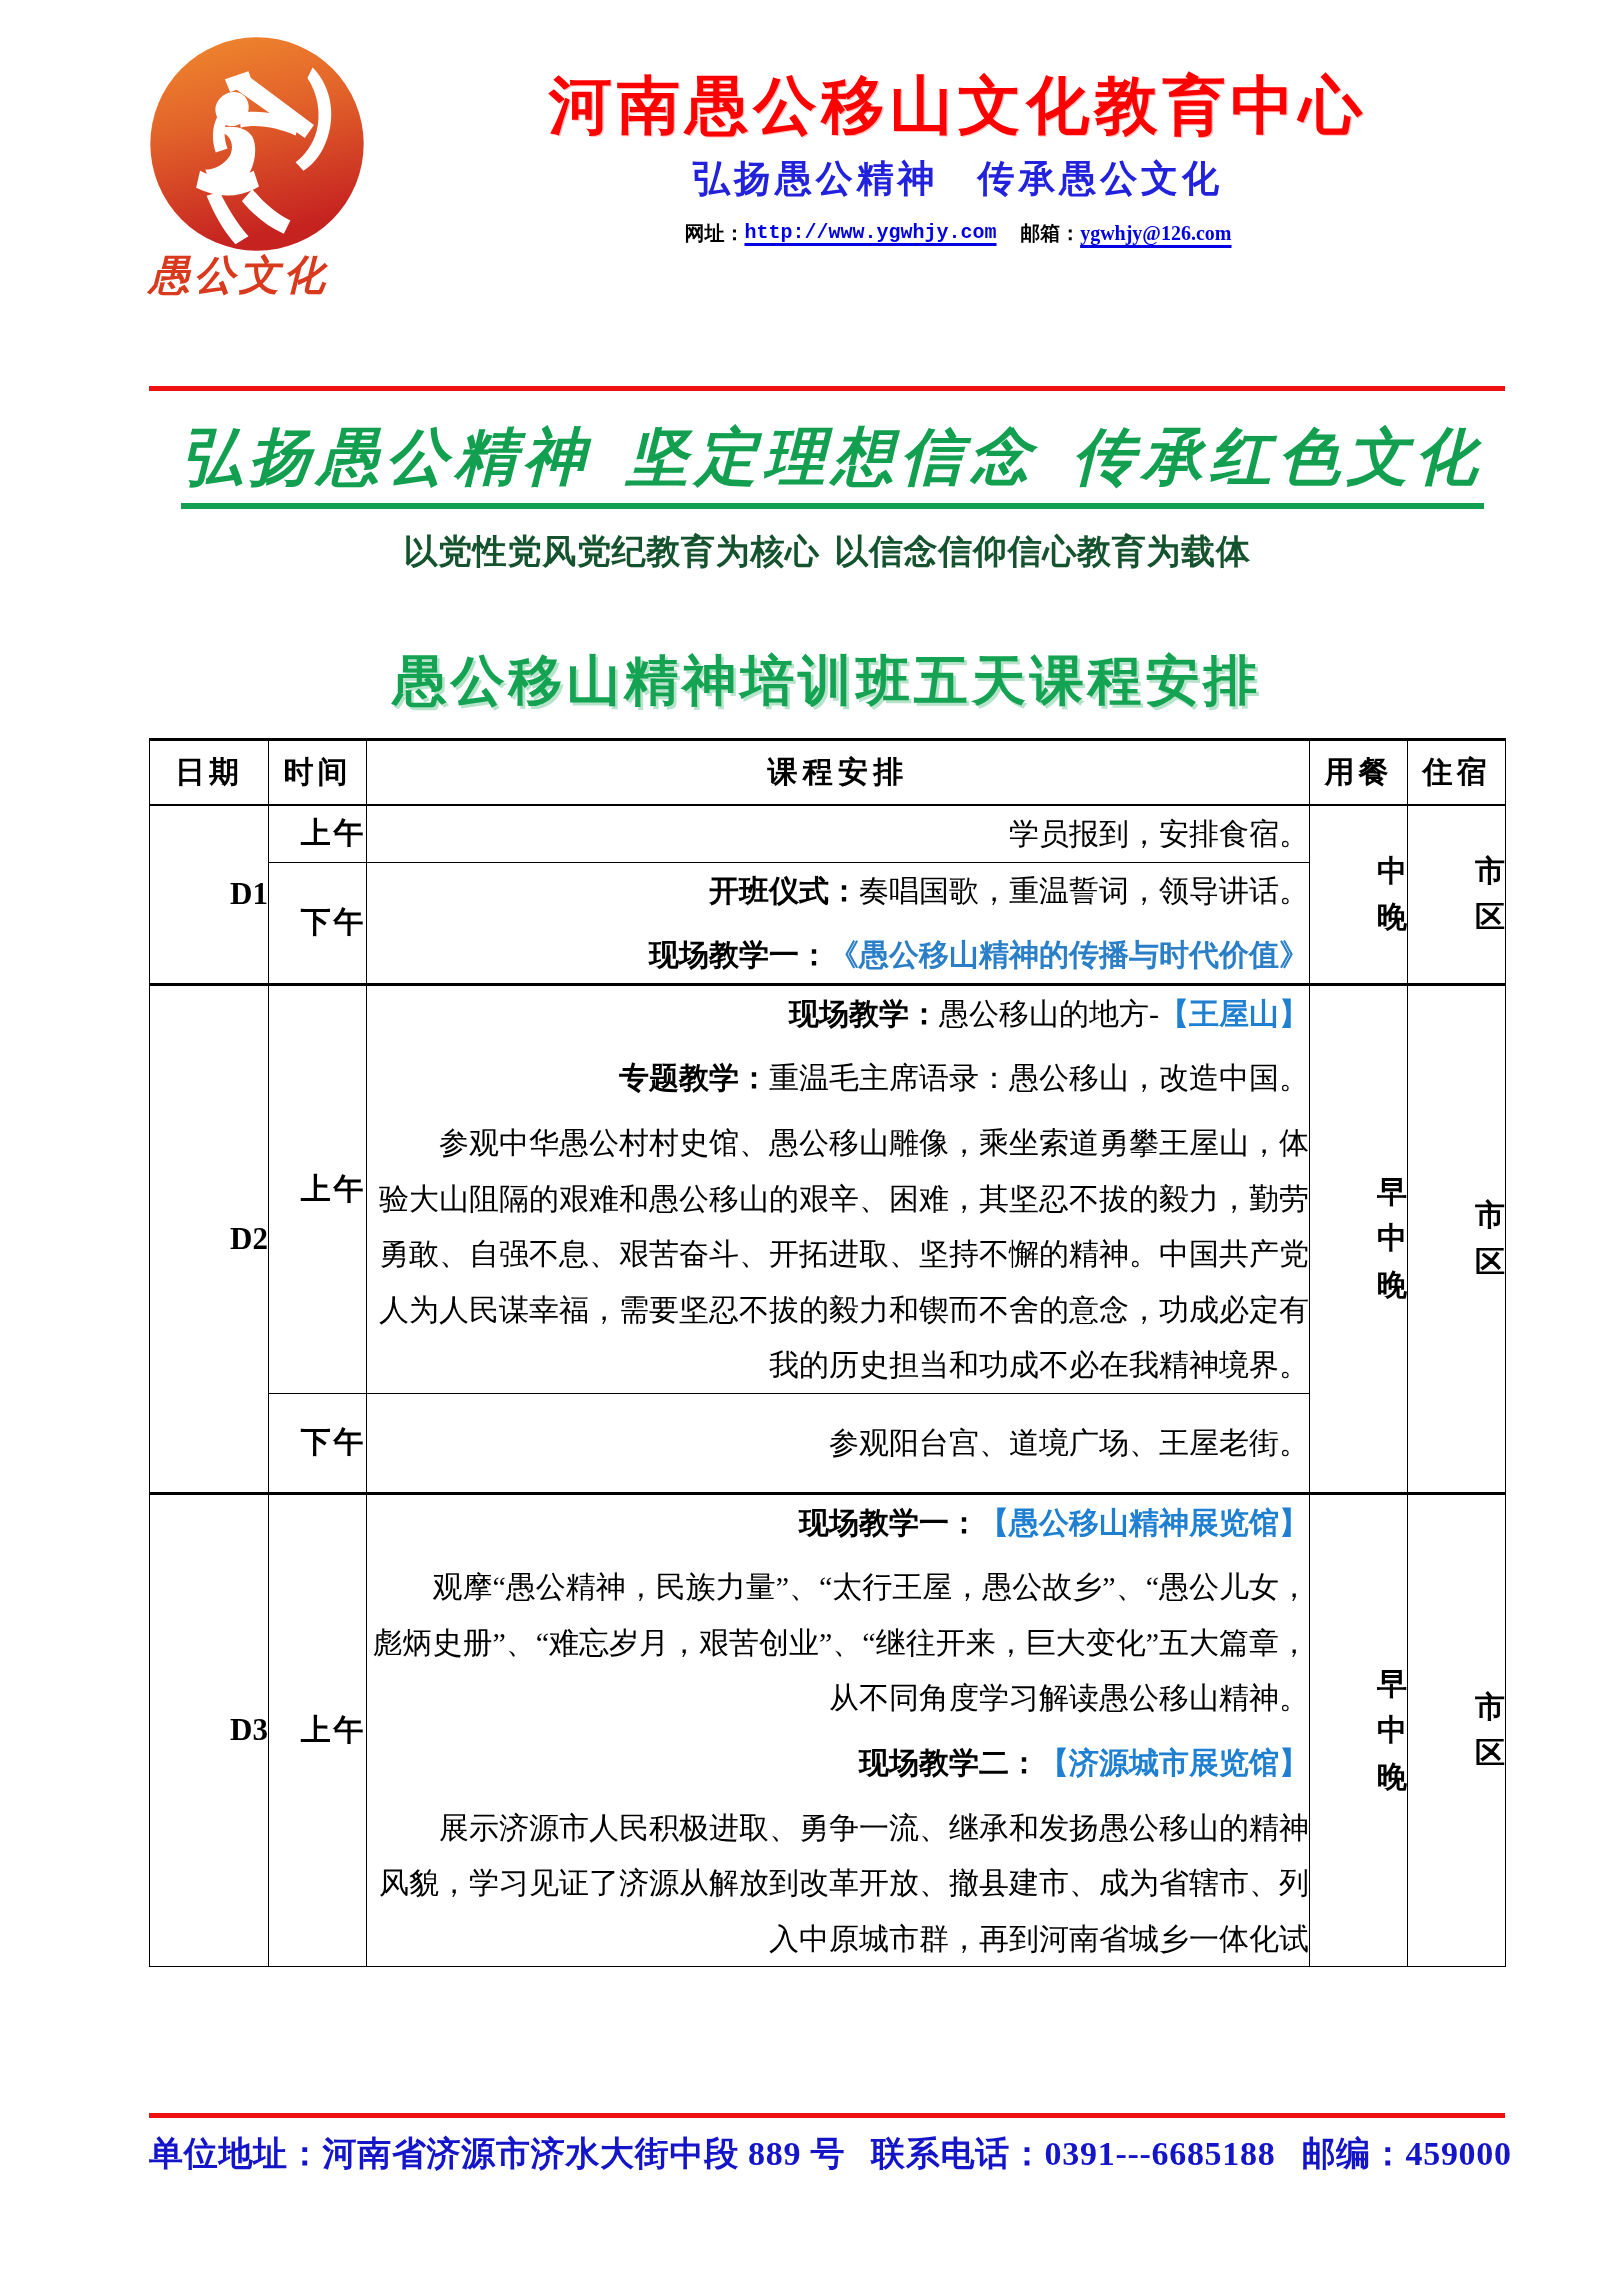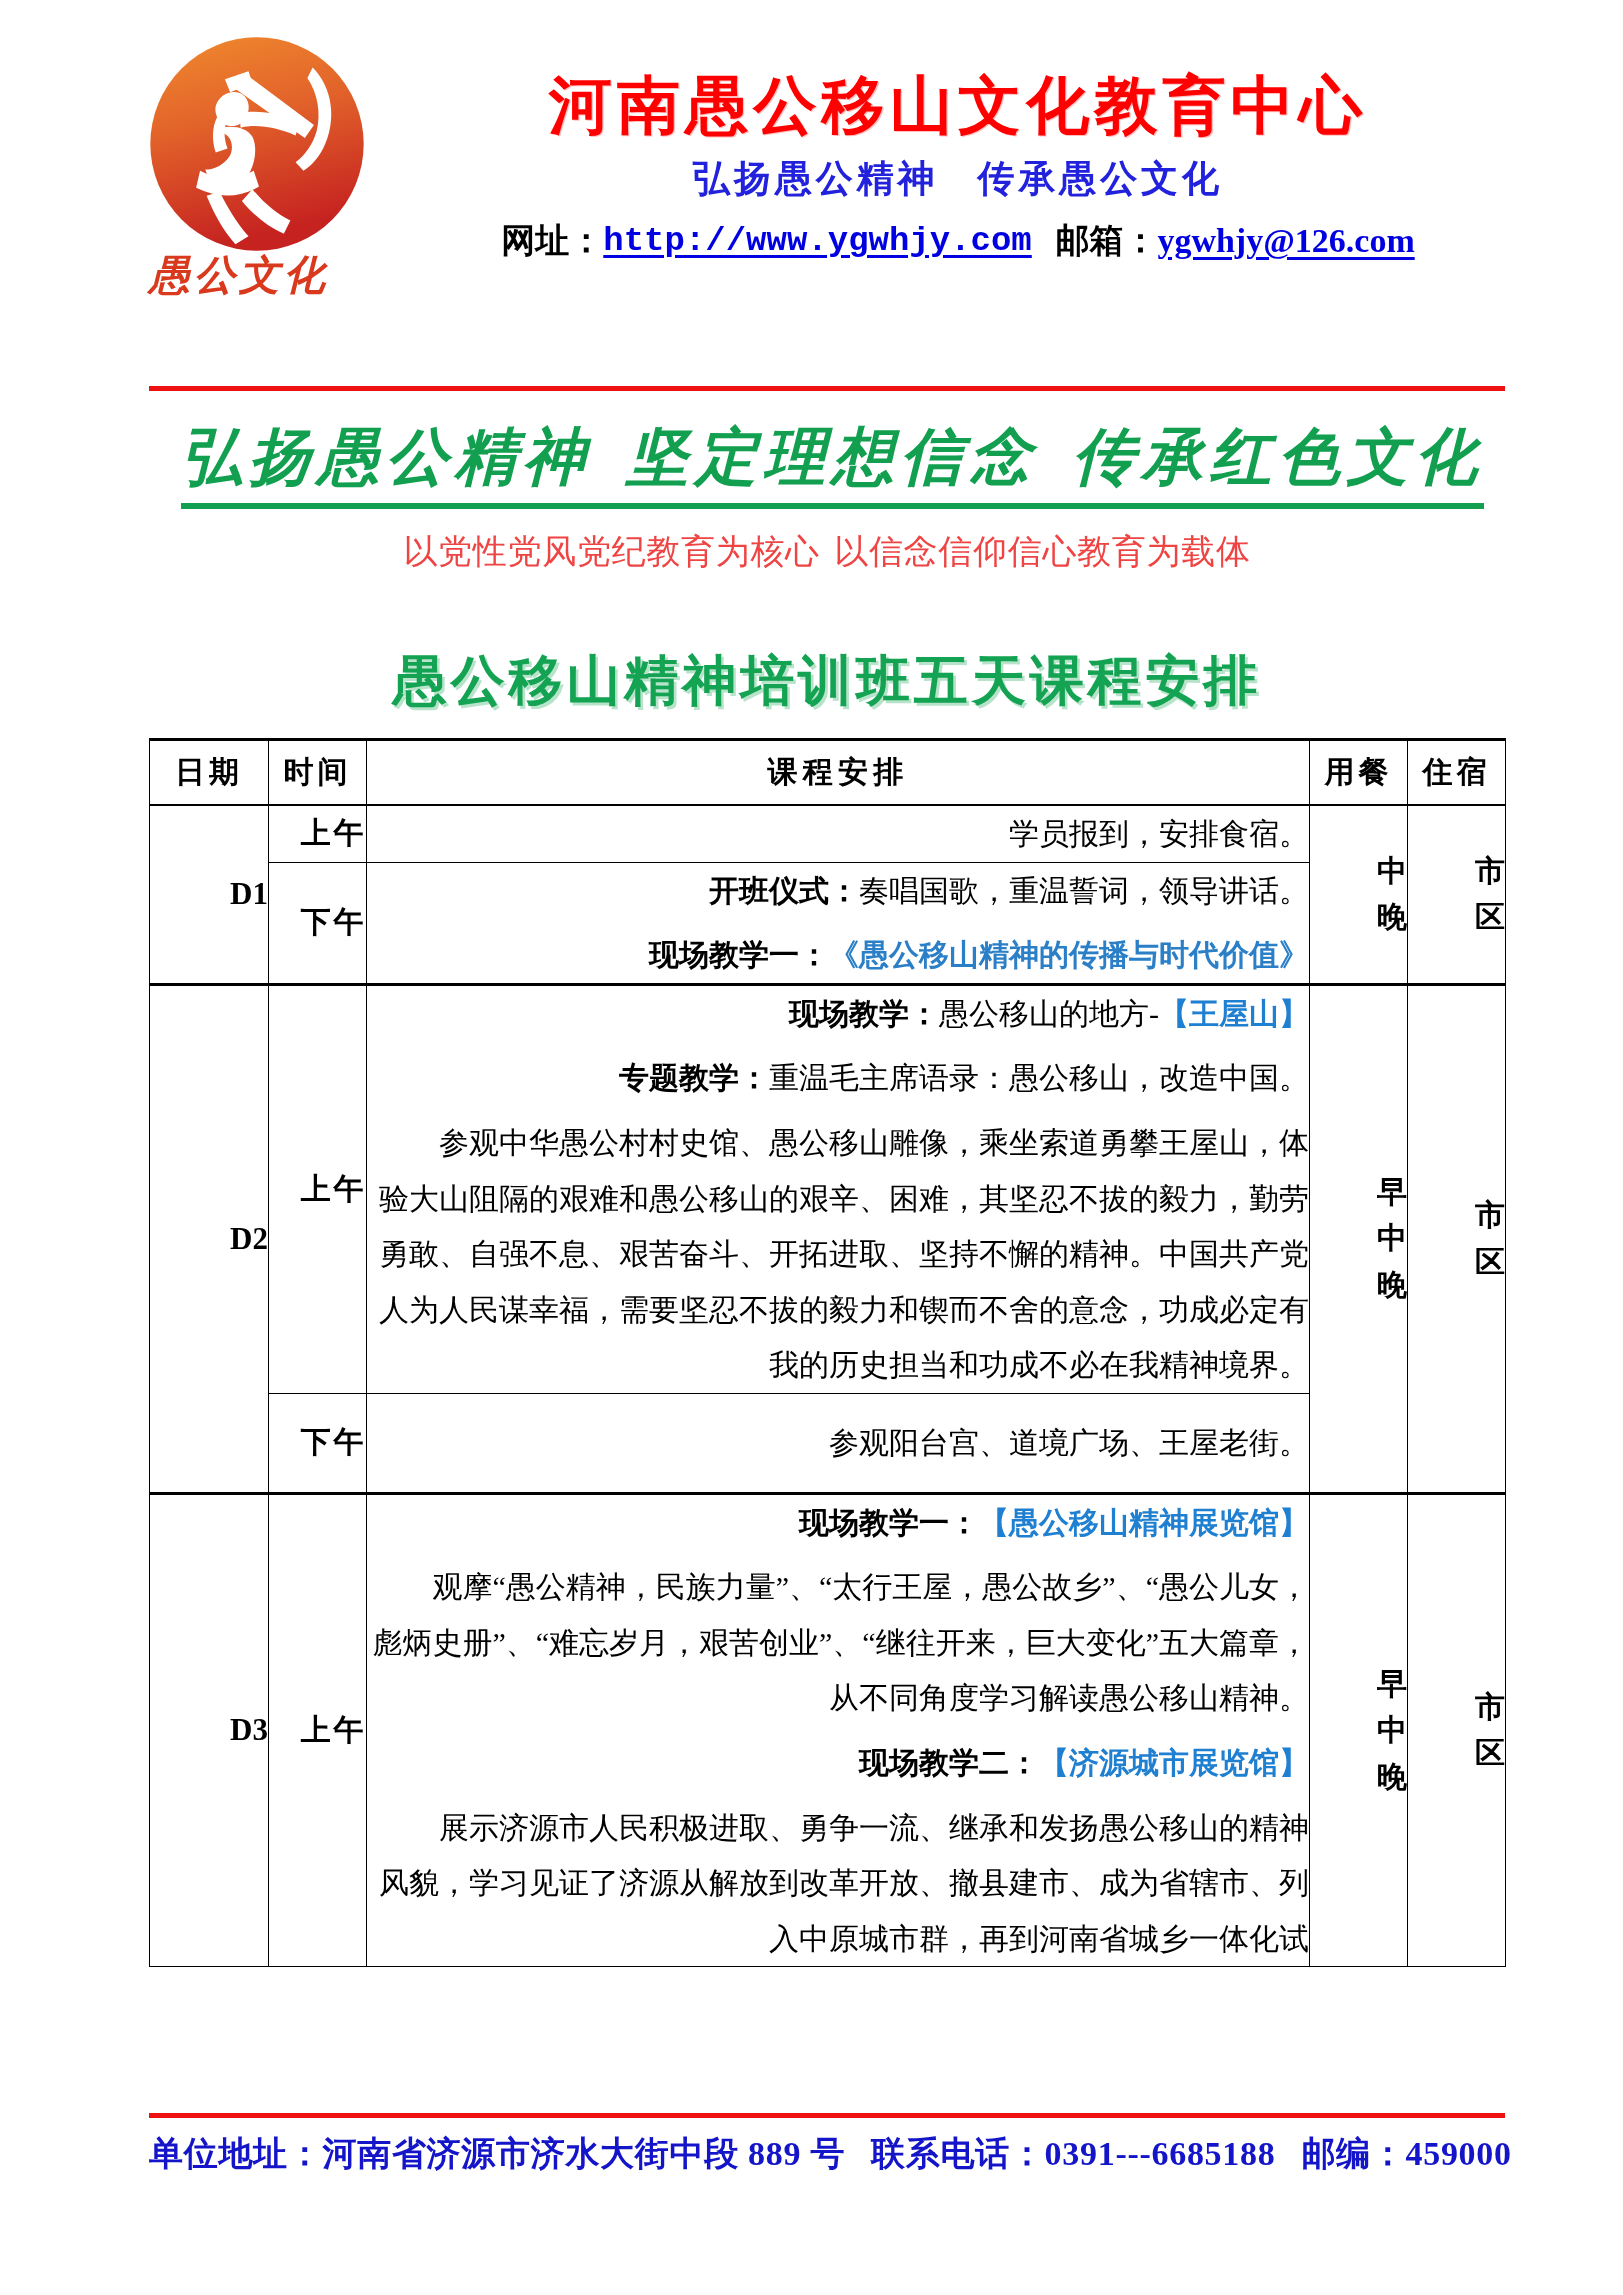--- a/index.html
+++ b/index.html
@@ -86,21 +86,21 @@
     color: #2222DD;
     letter-spacing: 3.9px;
     white-space: nowrap;
     line-height: 1.2;
   }
   .org-slogan .gap { display:inline-block; width: 39px; }
 
   .contact-line {
     margin-top: 19.6px;
     font-family: "Liberation Serif", "DejaVu Serif", serif;
-    font-size: 34px;
+    font-size: 20px;
     font-weight: bold;
     color: #000000;
     white-space: nowrap;
     line-height: 1.2;
     display: flex;
     align-items: center;
   }
   .contact-line .lbl { color: #000; }
   .contact-line a.lnk {
     color: #0000E0;
@@ -154,22 +154,22 @@
   .green-headline .gap { display:inline-block; width: 35px; }
 
   .red-subtitle {
     position: absolute;
     left: 149px;
     top: 529px;
     width: 1356px;
     text-align: center;
     font-family: "Liberation Serif", "DejaVu Serif", serif;
     font-size: 34px;
-    font-weight: normal;
-    color: #ef4444;
+    font-weight: bold;
+    color: #14532d;
     letter-spacing: 0.7px;
     white-space: nowrap;
   }
   .red-subtitle .sp { display:inline-block; width: 14.4px; }
 
   
   .table-title {
     position: absolute;
     left: 149px;
     top: 645px;

